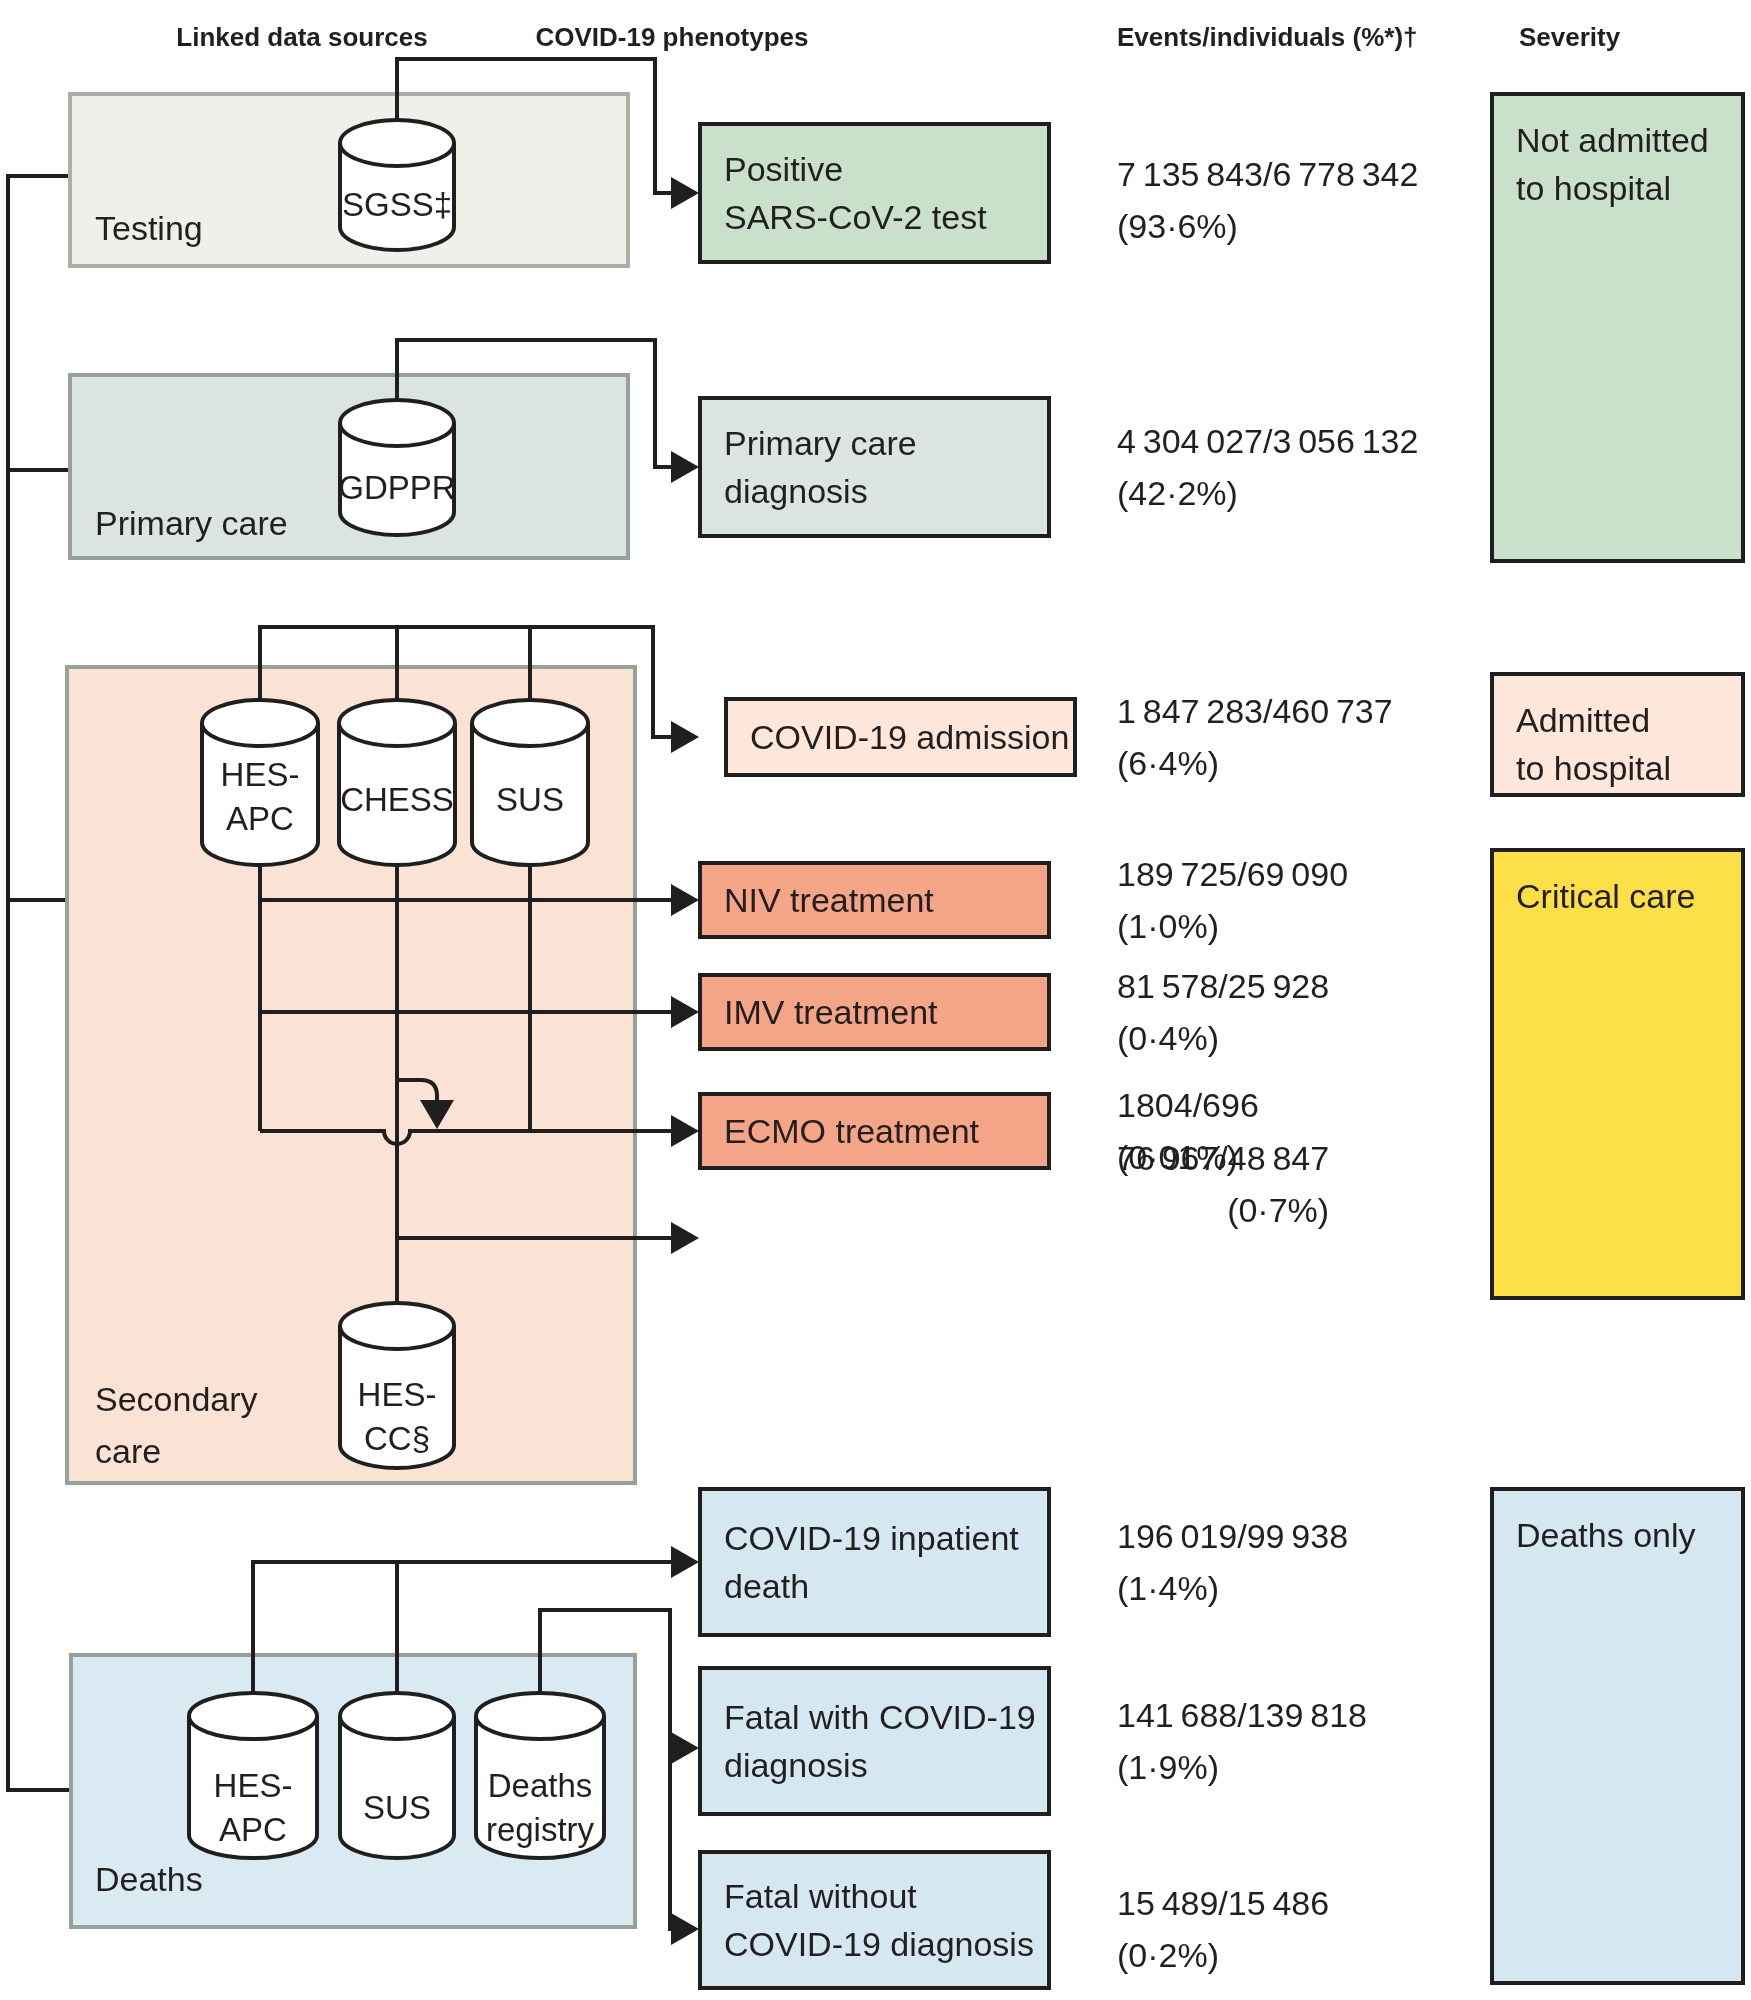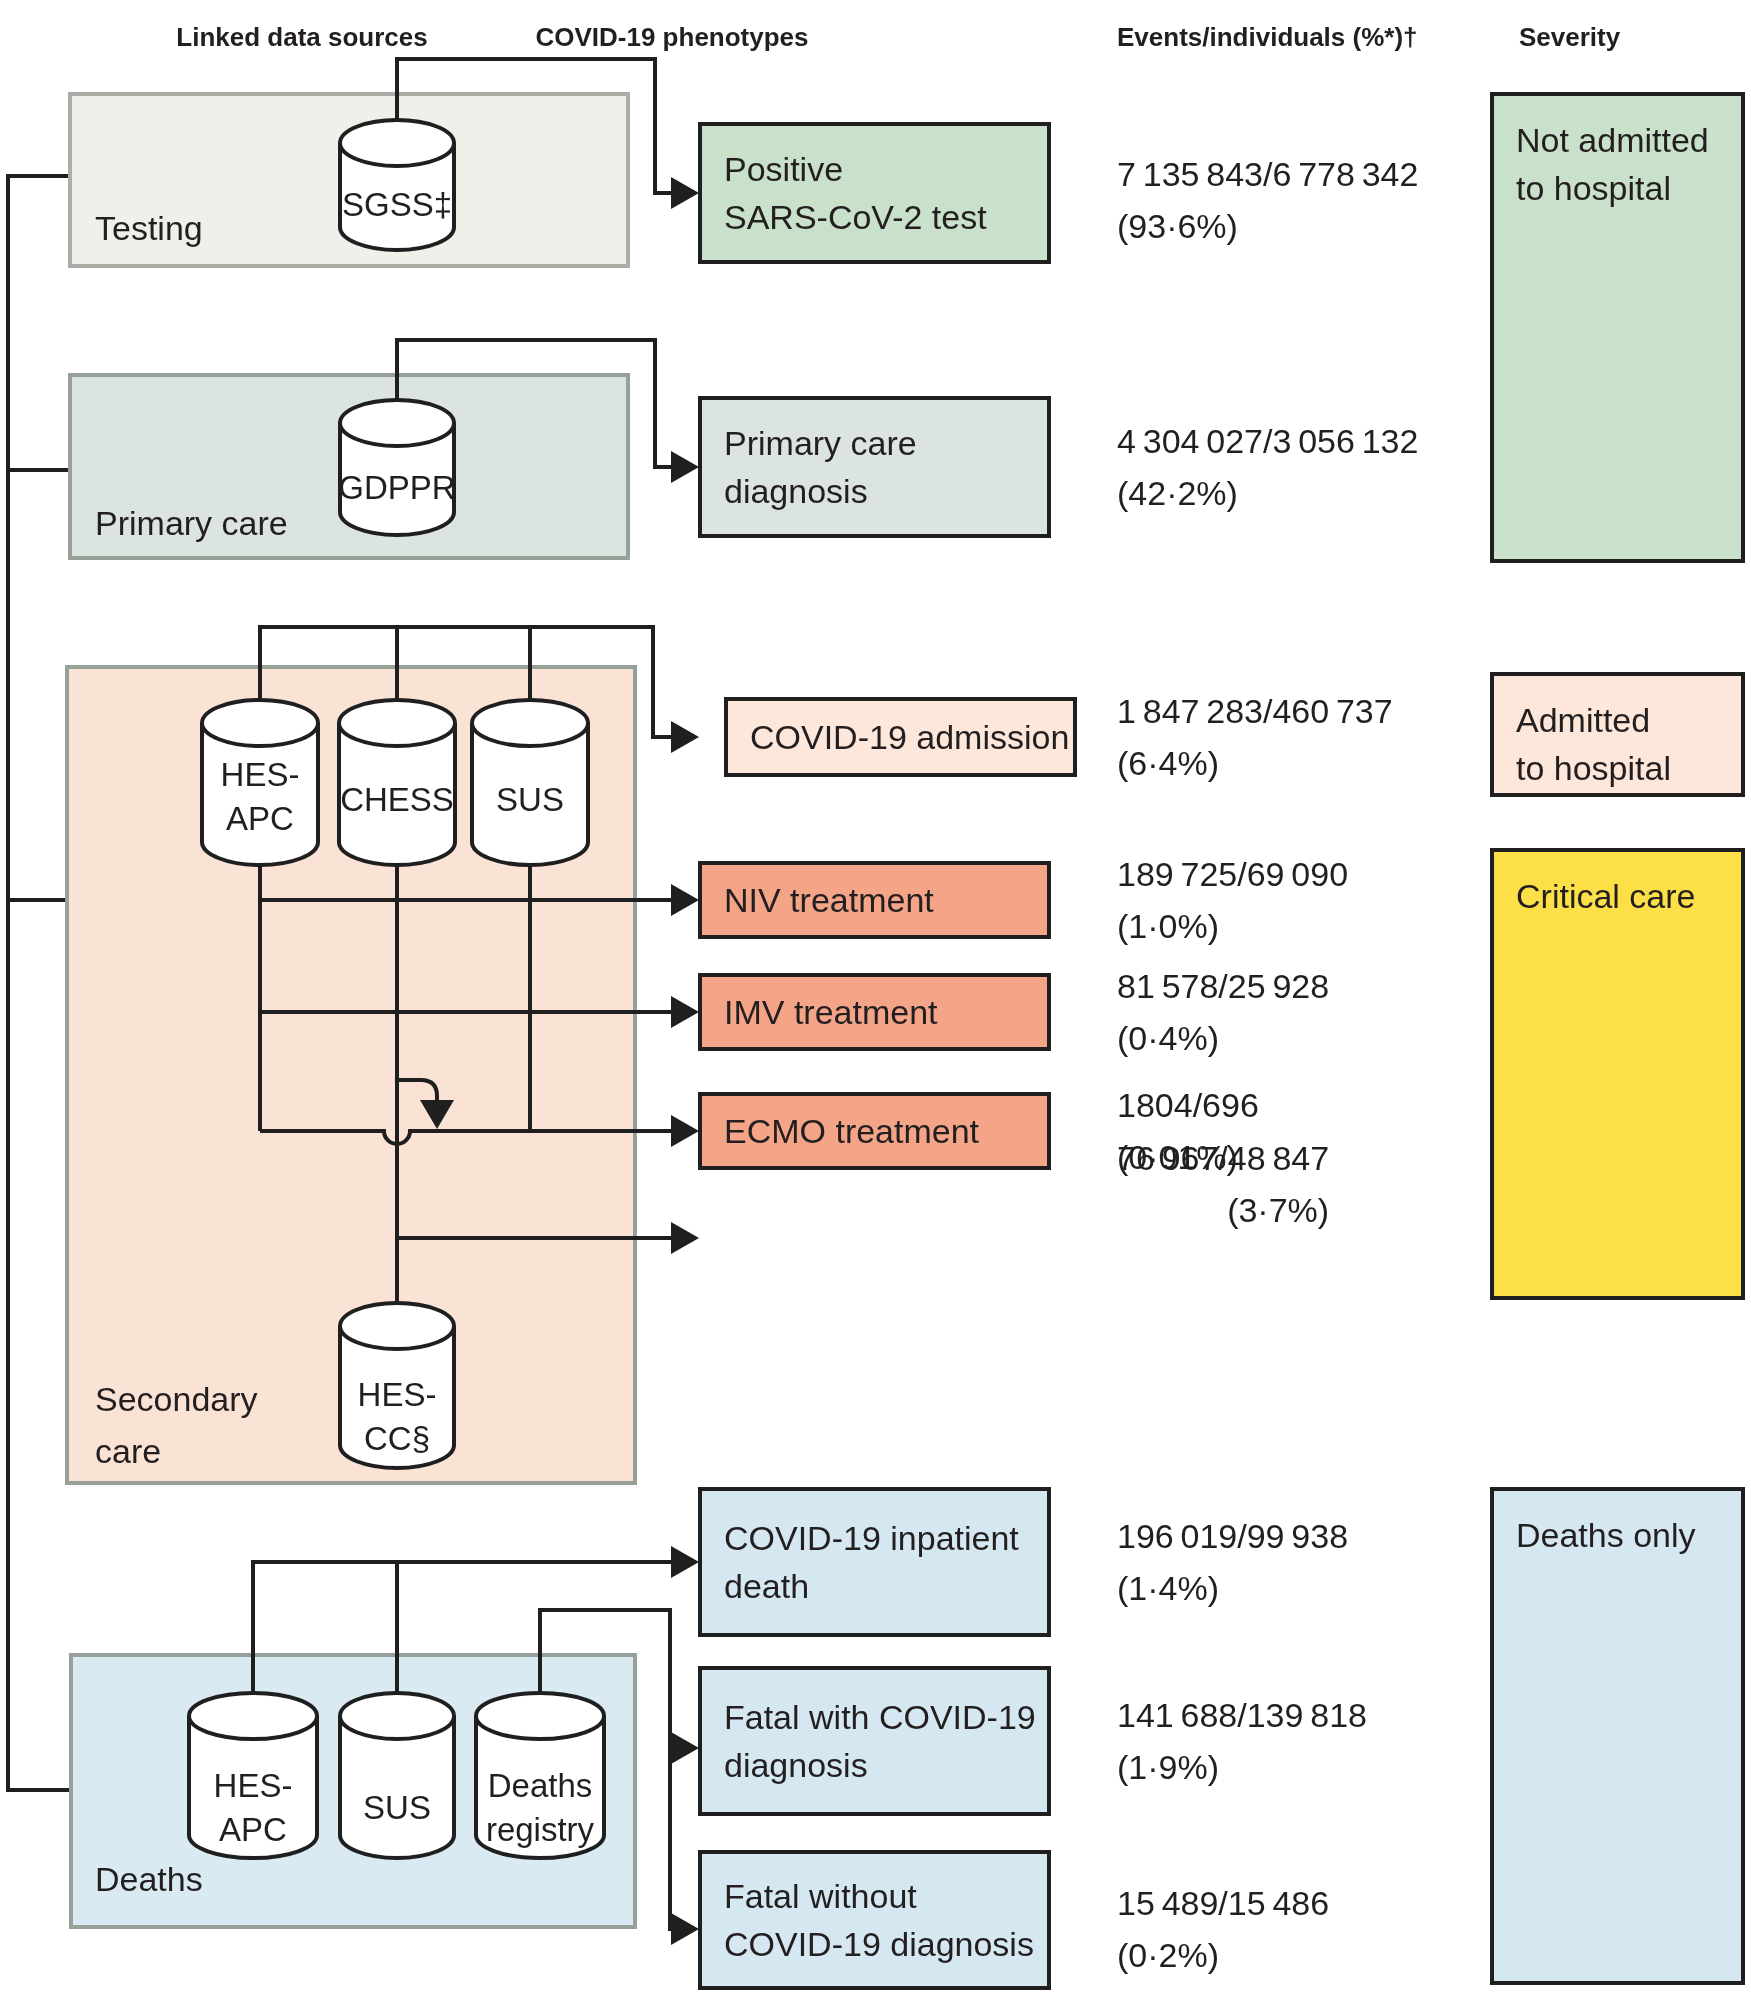--- a/index.html
+++ b/index.html
@@ -194,21 +194,21 @@
   <div class="num" style="top:1012px;">
       <div>81 578/25 928</div>
       <div>(0·4%)</div>
     </div>
   <div class="num" style="top:1131px;">
       <div>1804/696</div>
       <div>(0·01%)</div>
     </div>
   <div class="num" style="top:1184px;text-align:right;">
       <div>76 967/48 847</div>
-      <div>(3·7%)</div>
+      <div>(0·7%)</div>
     </div>
   <div class="num" style="top:1562px;">
       <div>196 019/99 938</div>
       <div>(1·4%)</div>
     </div>
   <div class="num" style="top:1741px;">
       <div>141 688/139 818</div>
       <div>(1·9%)</div>
     </div>
   <div class="num" style="top:1929px;">

